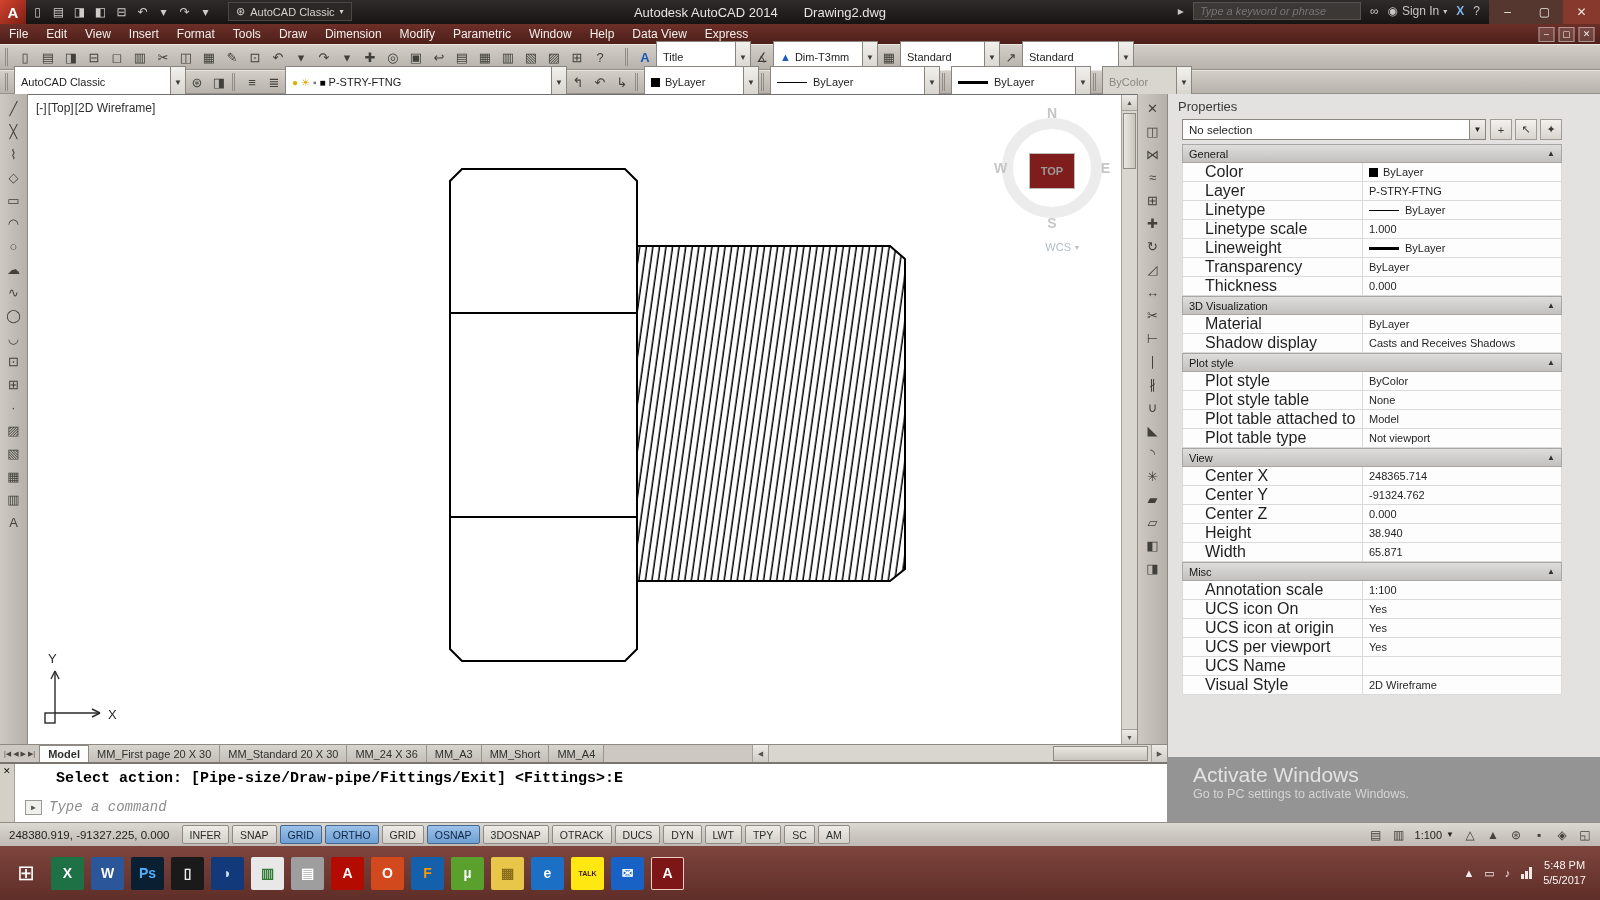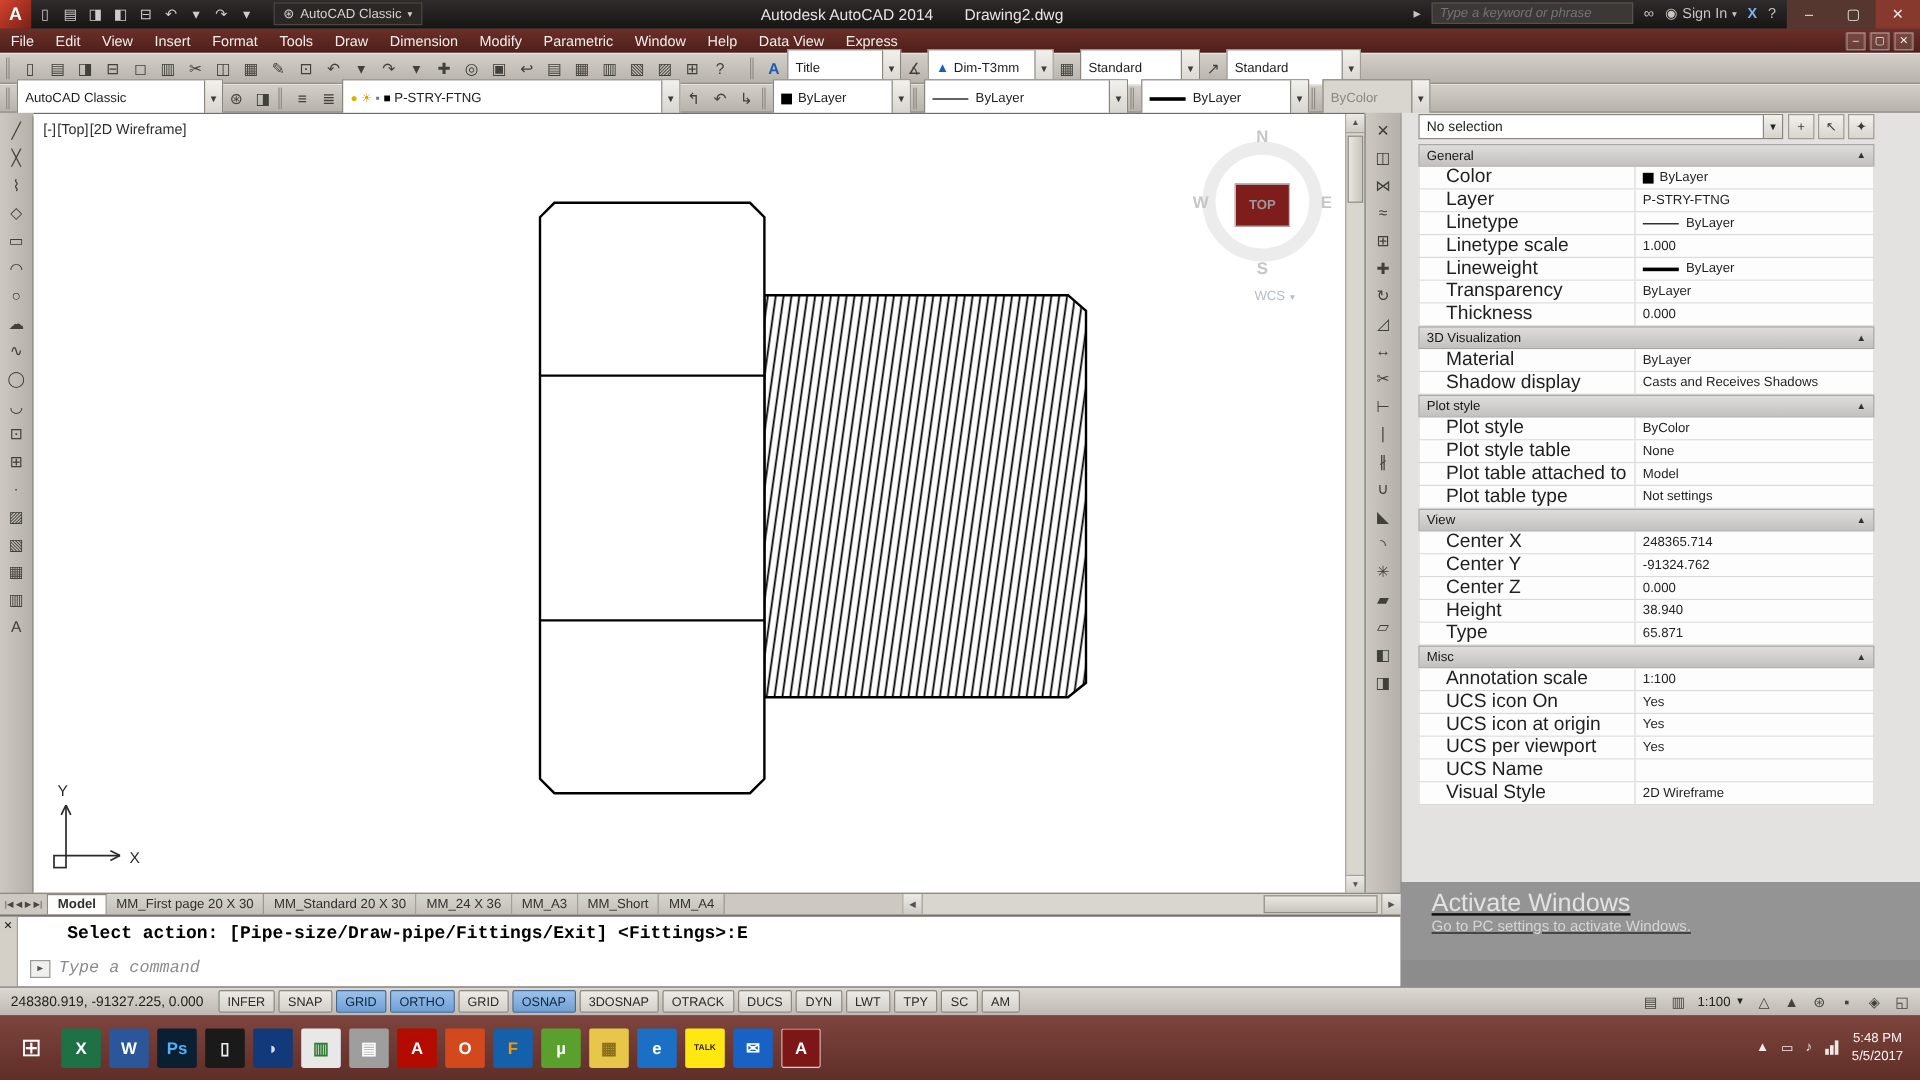--- a/index.html
+++ b/index.html
@@ -101,22 +101,22 @@
     display:flex; align-items:center; justify-content:center; font-size:11px; color:#3a3834; }
   .pal-grid { margin:0 38px 0 14px; }
   .pal-sec-hdr { height:19px; display:flex; align-items:center; background:linear-gradient(#dedddb,#c2c1bf);
     border:1px solid #a8a7a5; padding:0 6px; font-weight:normal; font-size:11px; color:#181818;gap:38px; }
   .pal-sec-hdr .carr { margin-left:auto; font-size:8px; color:#33322f; }
   .prow { display:flex; height:19px; background:#fdfdfd; border:1px solid #dadad8; border-top:none; }
   .plabel { width:180px; display:flex; align-items:center; padding-left:22px; border-right:1px solid #dadad8; color:#1f1f1f; font-size:16px; }
   .pval { flex:1; display:flex; align-items:center; padding-left:6px; color:#1f1f1f; font-size:11px; white-space:nowrap; overflow:hidden; }
 
   
-  #watermark { position:absolute; top:735px; left:1167px; width:433px; height:65px; background:#949494;
-    padding:6px 0 0 26px;text-decoration:underline; }
+  #watermark { position:absolute; top:757px; left:1167px; width:433px; height:65px; background:#949494;
+    padding:6px 0 0 26px; }
   .wm1 { font-size:21px; color:#e9e9e9; opacity:.92; }
   .wm2 { font-size:12.5px; color:#dedede; opacity:.88; }
 
   
   #tabsrow { position:absolute; top:744px; left:0; width:1167px; height:18px; background:#cdc9c2;
     border-top:1px solid #8f8b84; display:flex; align-items:stretch; font-size:11px; }
   .tab-nav { display:flex; align-items:center; gap:2px; padding:0 4px; color:#4a4742; font-size:7px; }
   .tabs-host { display:flex; align-items:stretch; }
   .tab { display:flex; align-items:center; padding:0 8px; border-right:1px solid #9a968f; color:#30302e;
     background:linear-gradient(#d8d5cf,#c3bfb8); white-space:nowrap; }
@@ -631,20 +631,21 @@
     </span>
     <span class="tbtn" data-name="bring-above-icon">
       <span>◧</span>
     </span>
     <span class="tbtn" data-name="send-under-icon">
       <span>◨</span>
     </span>
   </div>
 
 <div id="palette" data-name="properties-palette">
+  <div class="pal-title" data-name="properties-title">Properties</div>
   <div class="pal-combo-row">
     <div class="pal-combo" data-name="selection-combo">
       <span>No selection</span>
       <span class="arrow" style="position:absolute;right:0;top:0;width:16px;height:100%;background:linear-gradient(#f2f0ec,#d6d3cd);border-left:1px solid #8a867f;display:flex;align-items:center;justify-content:center;font-size:8px;" data-name="chevron-down-icon">▼</span>
     </div>
     <div style="display:flex;gap:3px;">
 
     <span class="pal-btn" data-name="toggle-pickadd-button">
           <span>+</span>
         </span>
@@ -749,21 +750,21 @@
         </div>
         <div class="prow" data-name="property-row">
           <span class="plabel" data-name="property-label">Plot table attached to</span>
           <span class="pval" data-name="property-value">
             <span>Model</span>
           </span>
         </div>
         <div class="prow" data-name="property-row">
           <span class="plabel" data-name="property-label">Plot table type</span>
           <span class="pval" data-name="property-value">
-            <span>Not settings</span>
+            <span>Not viewport</span>
           </span>
         </div>
       </div>
     <div class="pal-sec-hdr" data-name="properties-section-view">
       <span>View</span>
         <span class="carr" data-name="collapse-icon">▲</span>
     </div>
     <div>
 
     <div class="prow" data-name="property-row">
@@ -784,21 +785,21 @@
             <span>0.000</span>
           </span>
         </div>
         <div class="prow" data-name="property-row">
           <span class="plabel" data-name="property-label">Height</span>
           <span class="pval" data-name="property-value">
             <span>38.940</span>
           </span>
         </div>
         <div class="prow" data-name="property-row">
-          <span class="plabel" data-name="property-label">Type</span>
+          <span class="plabel" data-name="property-label">Width</span>
           <span class="pval" data-name="property-value">
             <span>65.871</span>
           </span>
         </div>
       </div>
     <div class="pal-sec-hdr" data-name="properties-section-misc">
       <span>Misc</span>
         <span class="carr" data-name="collapse-icon">▲</span>
     </div>
     <div>

